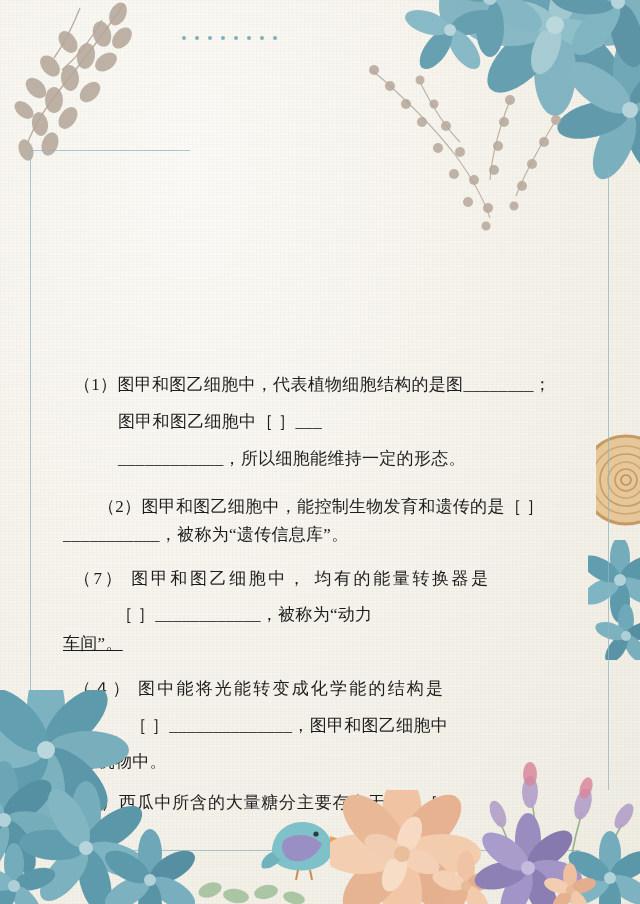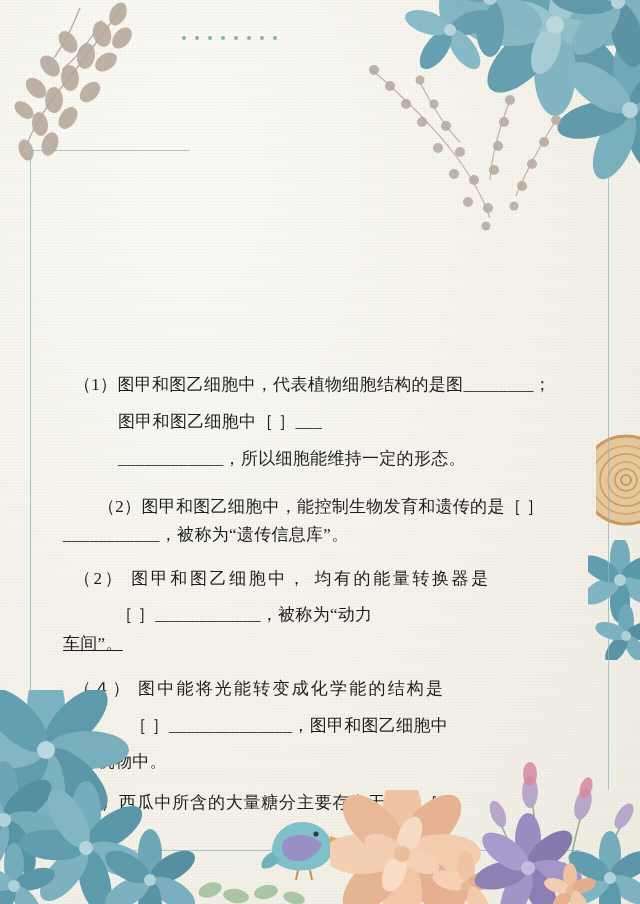--- a/index.html
+++ b/index.html
@@ -284,21 +284,21 @@
 
   <div id="content">
 
     <div class="para l1">（1）图甲和图乙细胞中，代表植物细胞结构的是图________；</div>
     <div class="para l2">图甲和图乙细胞中［      ］___</div>
     <div class="para l3">____________，所以细胞能维持一定的形态。</div>
 
     <div class="para l4">（2）图甲和图乙细胞中，能控制生物发育和遗传的是［      ］</div>
     <div class="para l5">___________，被称为“遗传信息库”。</div>
 
-    <div class="para l6">（2） 图甲和图乙细胞中， 均有的能量转换器是</div>
+    <div class="para l6">（7） 图甲和图乙细胞中， 均有的能量转换器是</div>
     <div class="para l7">［    ］____________，被称为“动力</div>
     <div class="para l8">车间”。</div>
 
     <div class="para l9">（４） 图中能将光能转变成化学能的结构是</div>
     <div class="para l10">［    ］______________，图甲和图乙细胞中</div>
     <div class="para l11">的有机物中。</div>
 
     <div class="para l12">（5）西瓜中所含的大量糖分主要存在于结构［    ］</div>
   </div>
 

